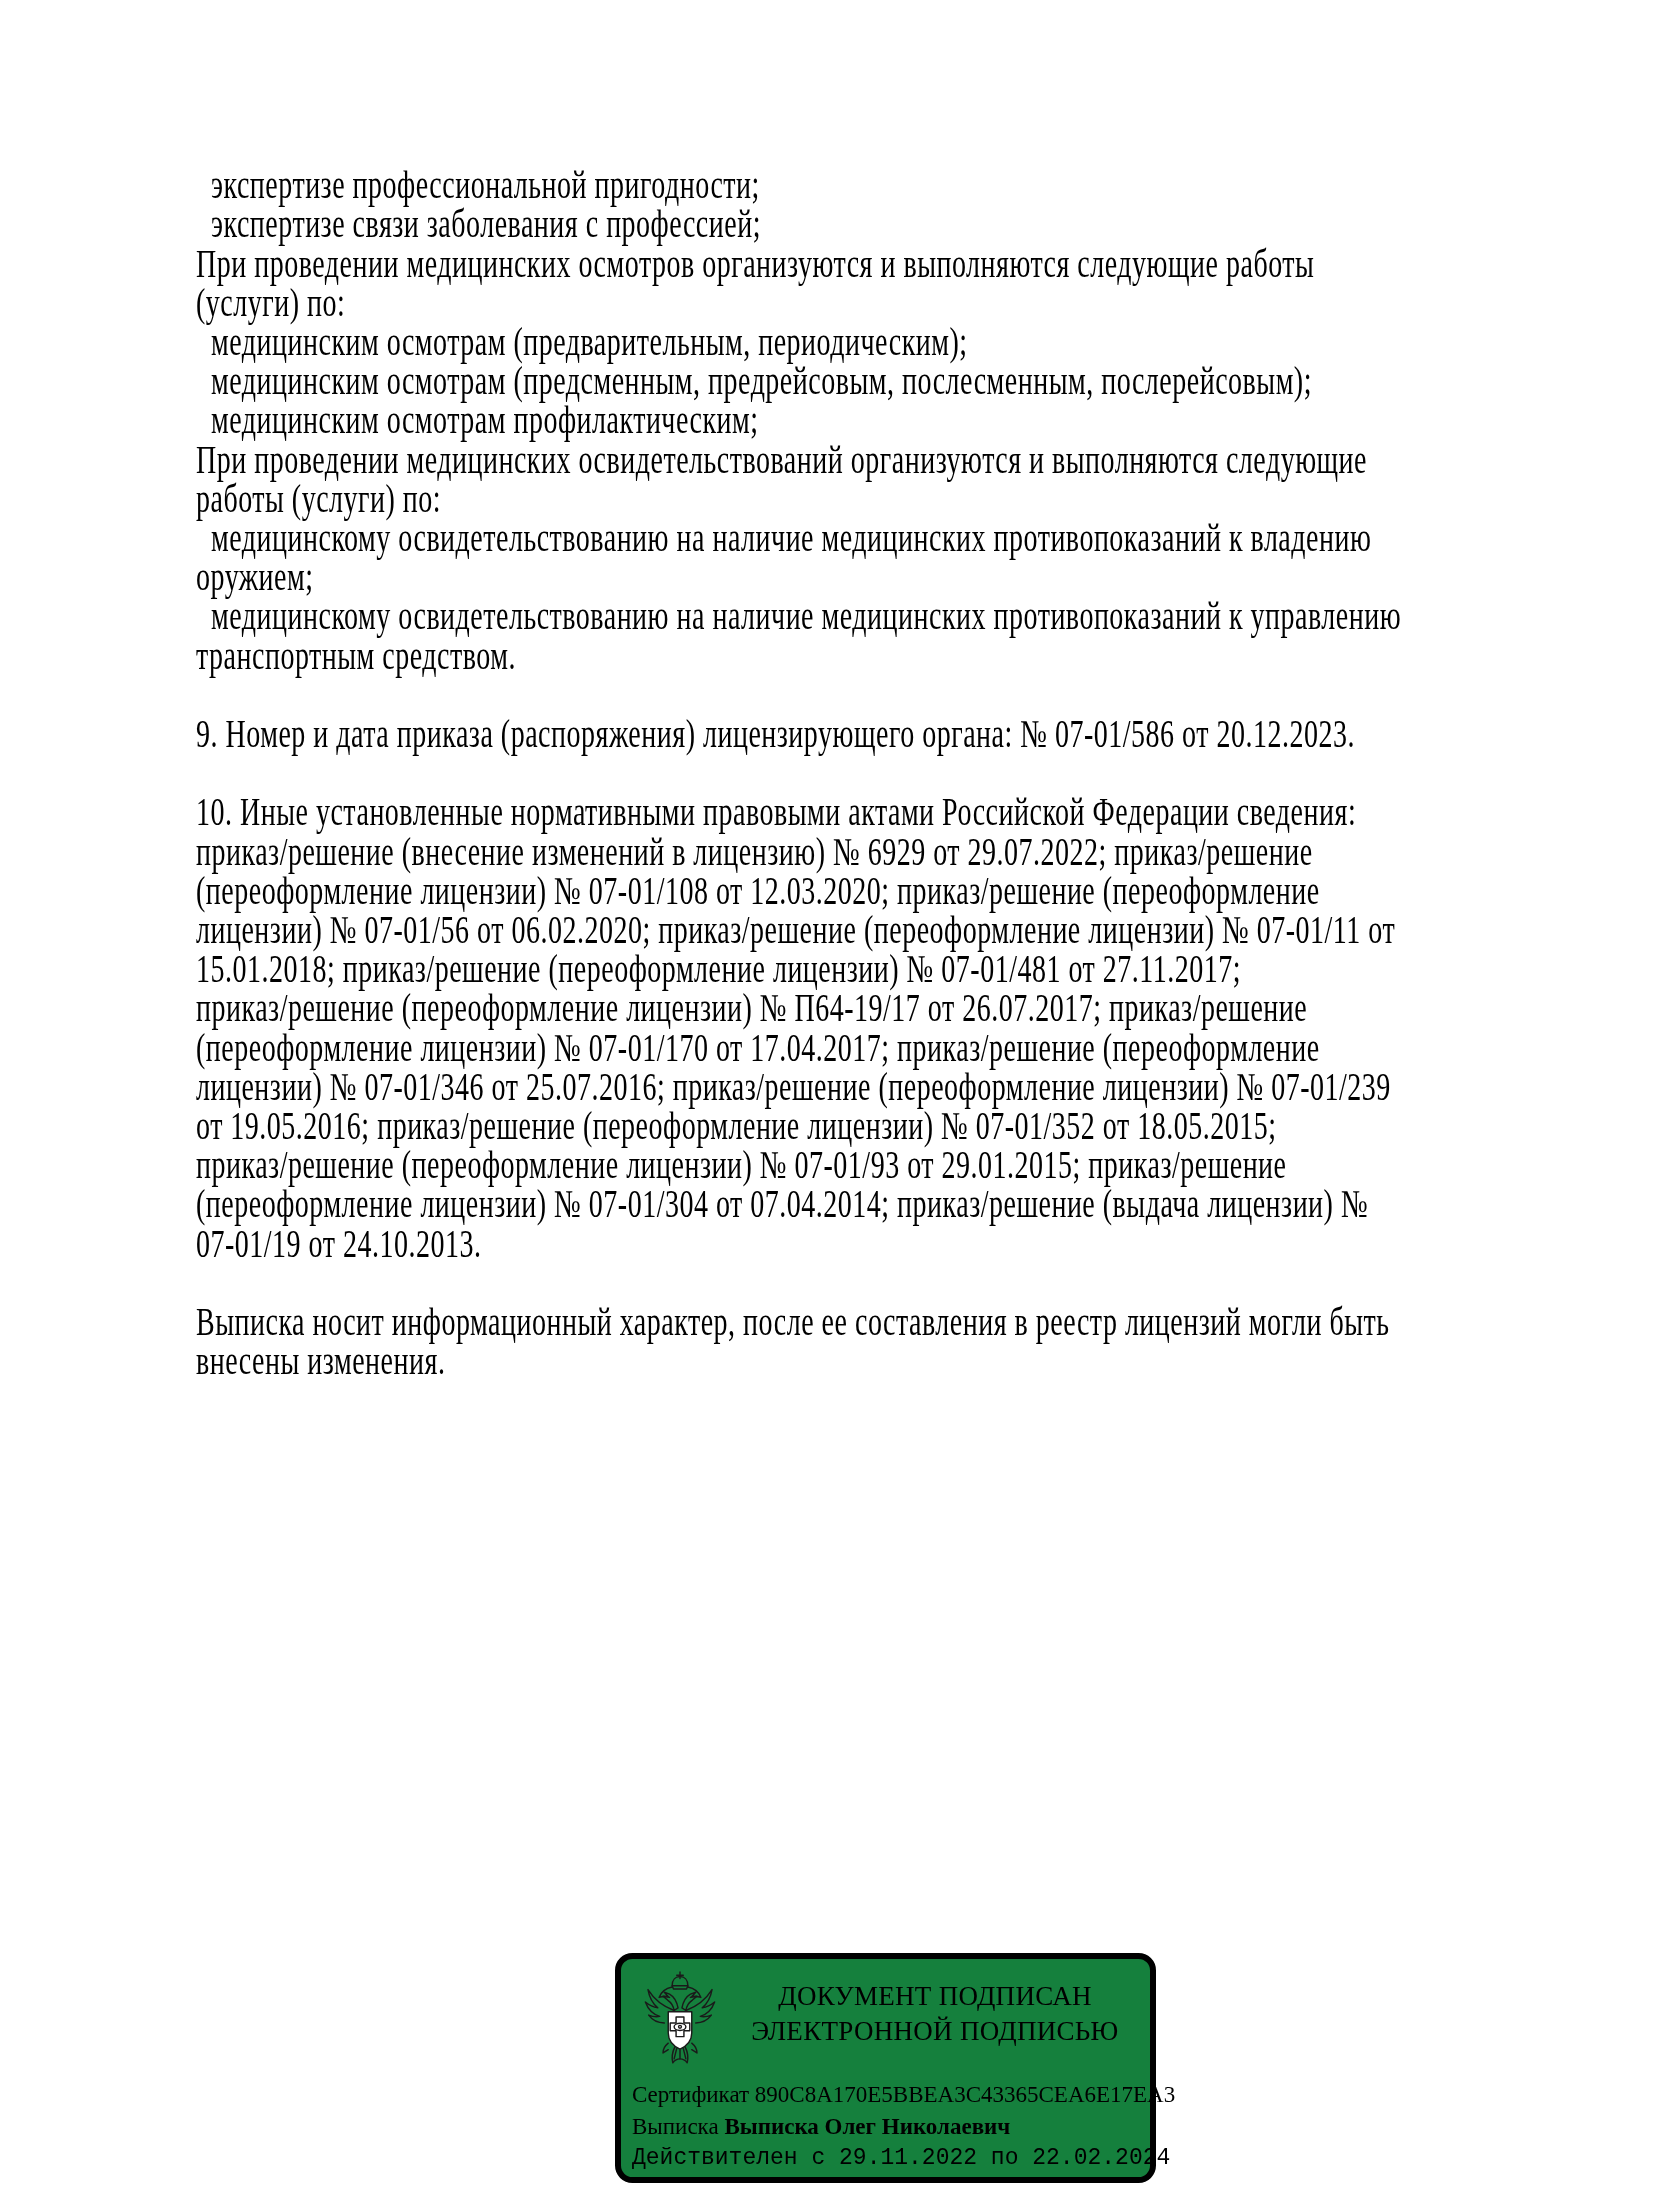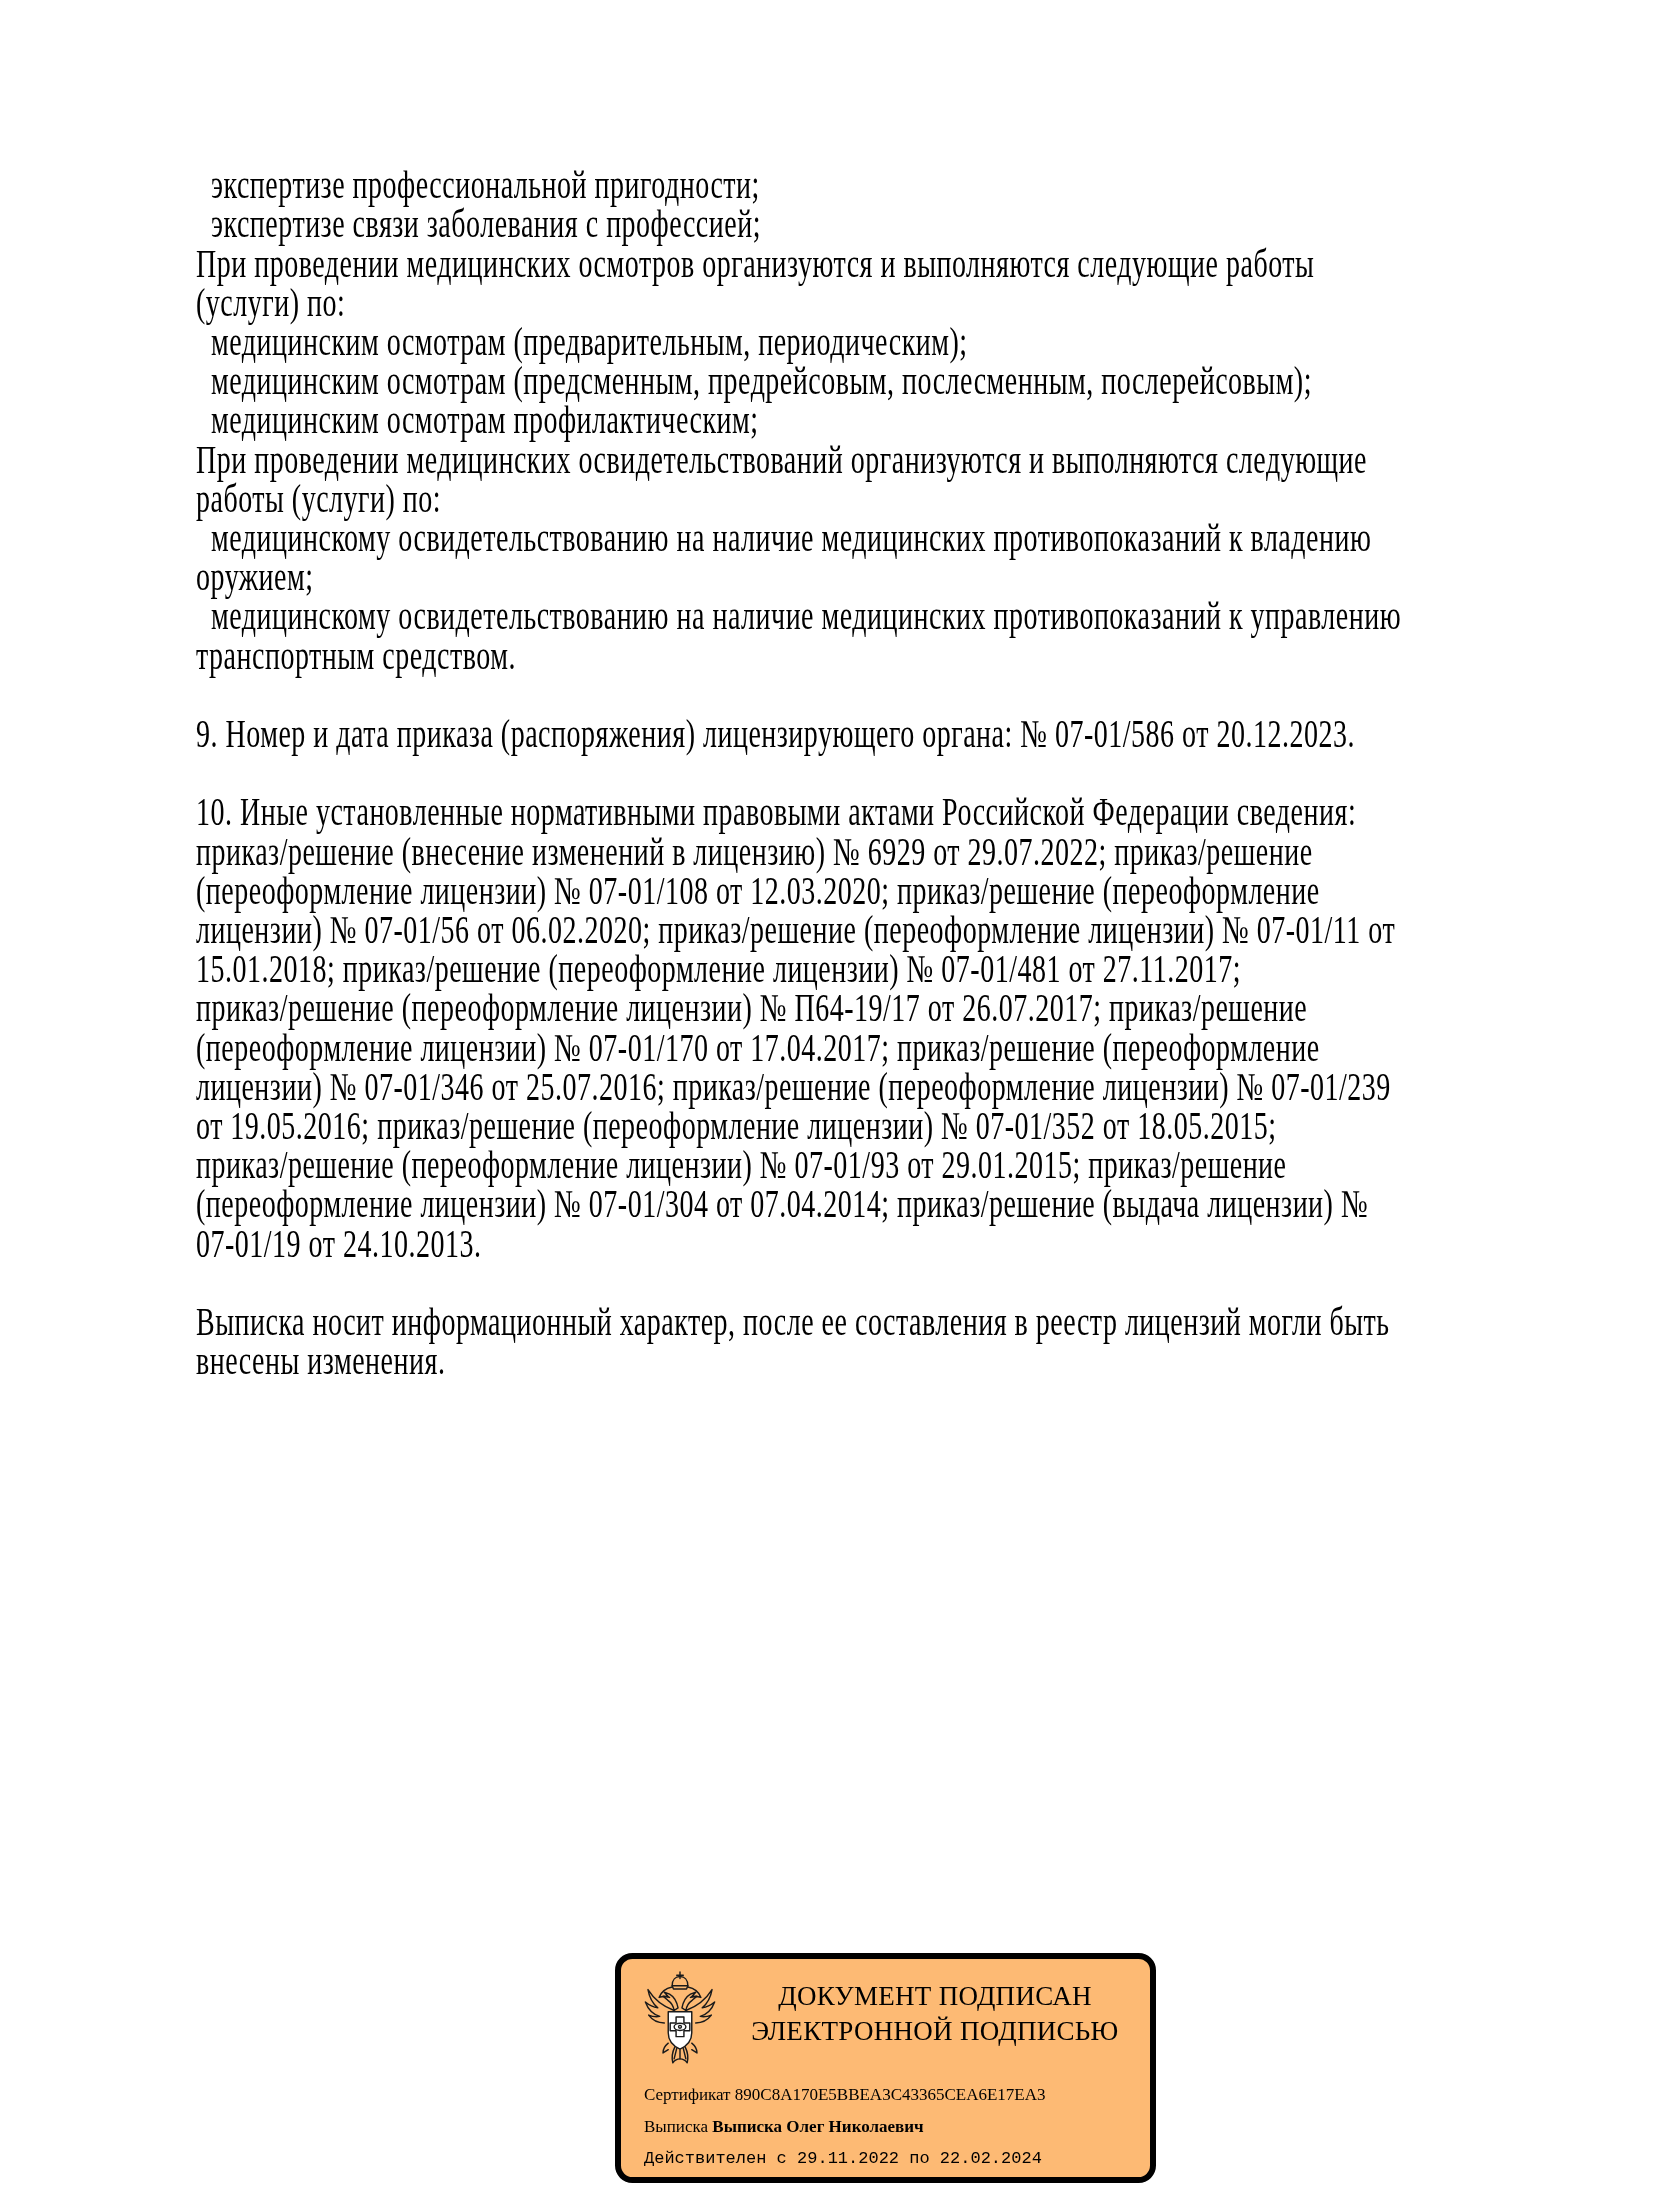--- a/index.html
+++ b/index.html
@@ -23,40 +23,40 @@
     transform-origin: 0 0;
     color: #000;
   }
   .stamp {
     position: absolute;
     left: 615px; top: 1953px;
     width: 541px; height: 230px;
     border: 6px solid #000;
     border-radius: 17.4px;
     box-sizing: border-box;
-    background: #fdba74;
+    background: #15803d;
   }
   .stamp-emblem {
     position: absolute;
     left: 16px; top: 11.4px;
     width: 86px; height: 98px;
   }
   .stamp-title {
     position: absolute;
     left: 107px; top: 20px;
     width: 414px;
     text-align: center;
     font-size: 27px;
     line-height: 35px;
     letter-spacing: 0.3px;
   }
   .stamp-line {
     position: absolute;
-    left: 23px;
-    font-size: 17px;
+    left: 11px;
+    font-size: 23px;
     line-height: 27px;
     white-space: nowrap;
   }
   .stamp-cert     { top: 122px; }
   .stamp-owner    { top: 154px; }
   .stamp-validity { top: 186px; font-family: Liberation Mono, monospace; }
   .stamp-owner .owner-name { font-weight: bold; }
 </style>
 </head>
 <body>

